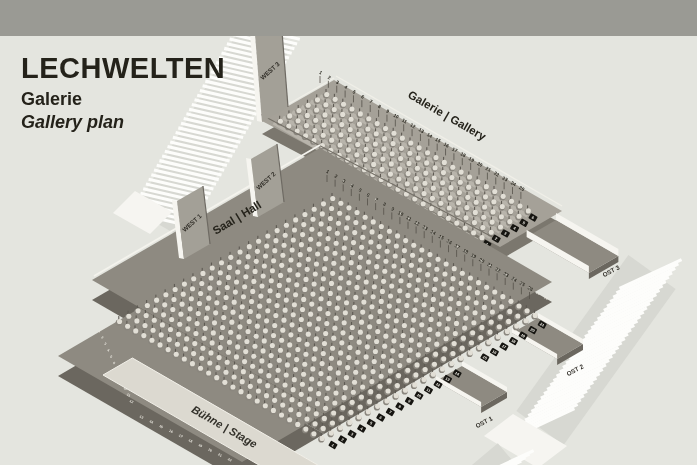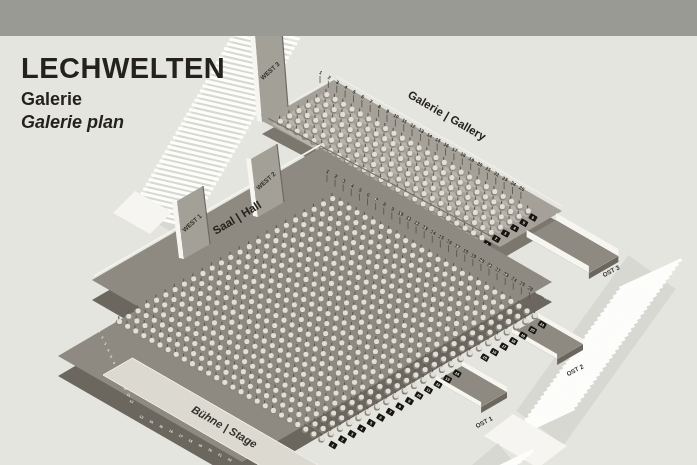--- a/index.html
+++ b/index.html
@@ -11,21 +11,21 @@
   .subtitle-de{font-size:18px;font-weight:700;margin-top:6px;}
   .subtitle-en{font-size:18px;font-weight:700;font-style:italic;margin-top:2px;}
 </style>
 </head>
 <body>
 
 <div class="canvas">
   <div class="title-block">
     <div class="venue-title">LECHWELTEN</div>
     <div class="subtitle-de">Galerie</div>
-    <div class="subtitle-en">Galerie plan</div>
+    <div class="subtitle-en">Gallery plan</div>
   </div>
 
   <svg id="scene" width="697" height="465" viewBox="0 0 697 465">
     <defs>
       <symbol id="chair" overflow="visible">
         <rect x="-0.55" y="-7" width="1.1" height="5" fill="#5e5a53"></rect>
         <circle cx="0" cy="-0.4" r="3.1" fill="#8a867e"></circle>
         <circle cx="0.75" cy="-1.5" r="2.55" fill="#e2dfd6"></circle>
       </symbol>
     </defs>

